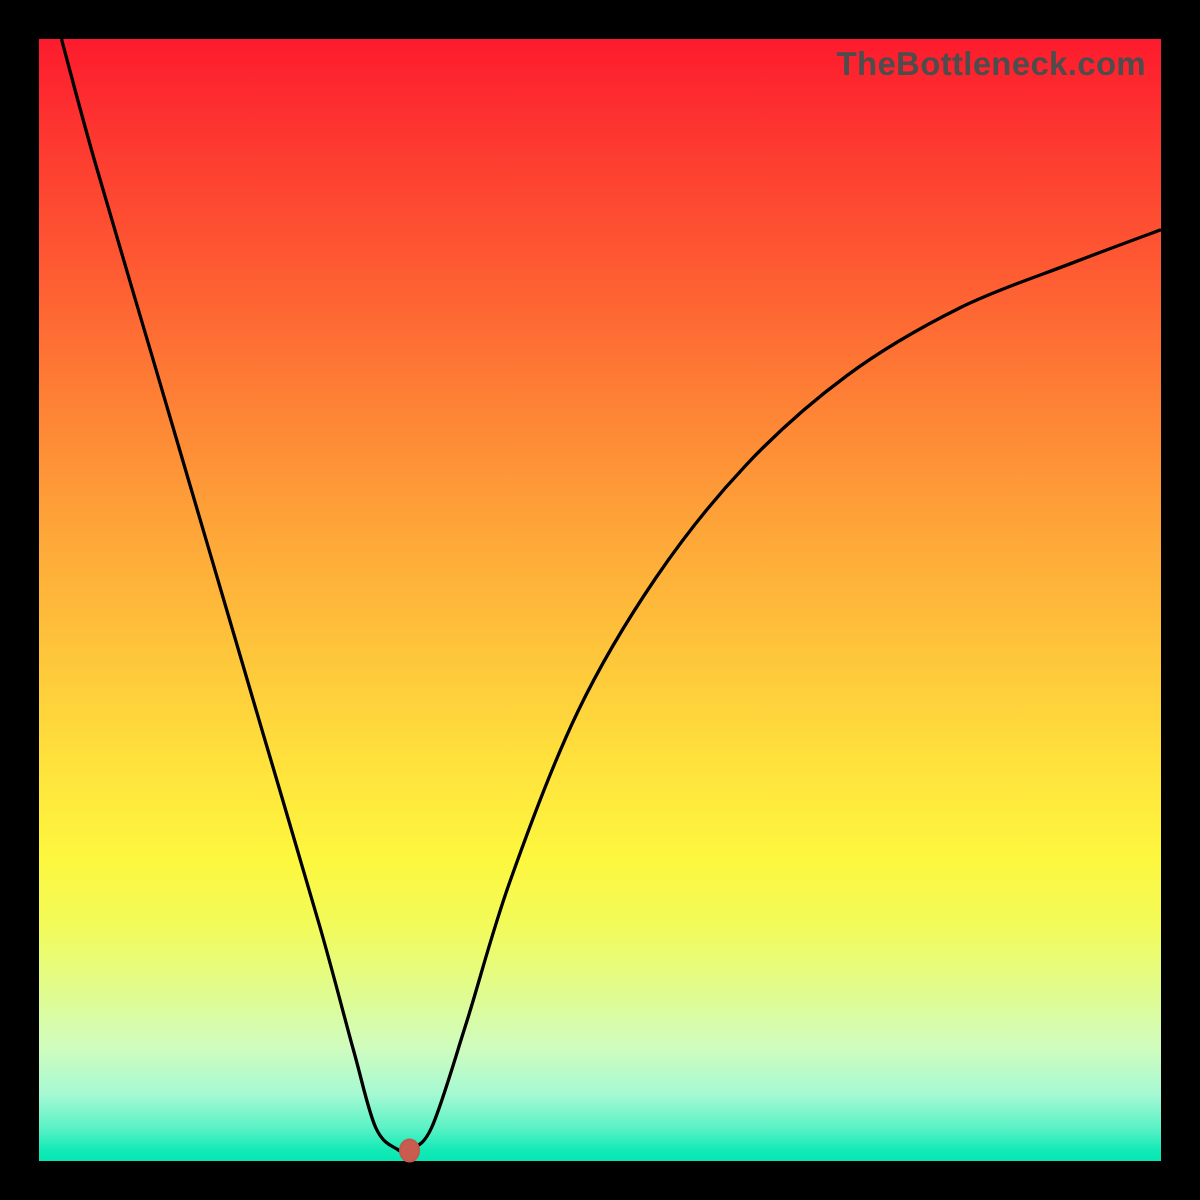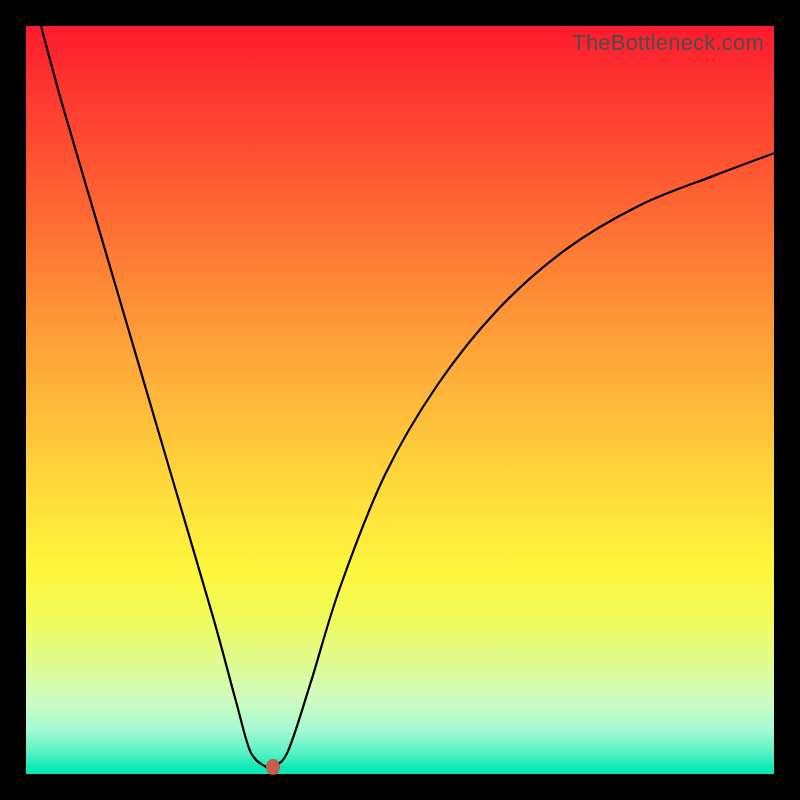--- a/index.html
+++ b/index.html
@@ -4,20 +4,21 @@
 <style>
   * { margin: 0; padding: 0; box-sizing: border-box; }
   html, body { width: 800px; height: 800px; overflow: hidden; }
   body { background: #000; font-family: Arial, Helvetica, sans-serif; }
 
   .frame {
     position: relative;
     width: 800px;
     height: 800px;
     background: #000;
+    font-weight: bold;
   }
   .plot {
     position: absolute;
     left: 26px;
     top: 26px;
     width: 748px;
     height: 748px;
     background: linear-gradient(to bottom,
       #fd1b2d 0%,
       #fd3830 9%,

